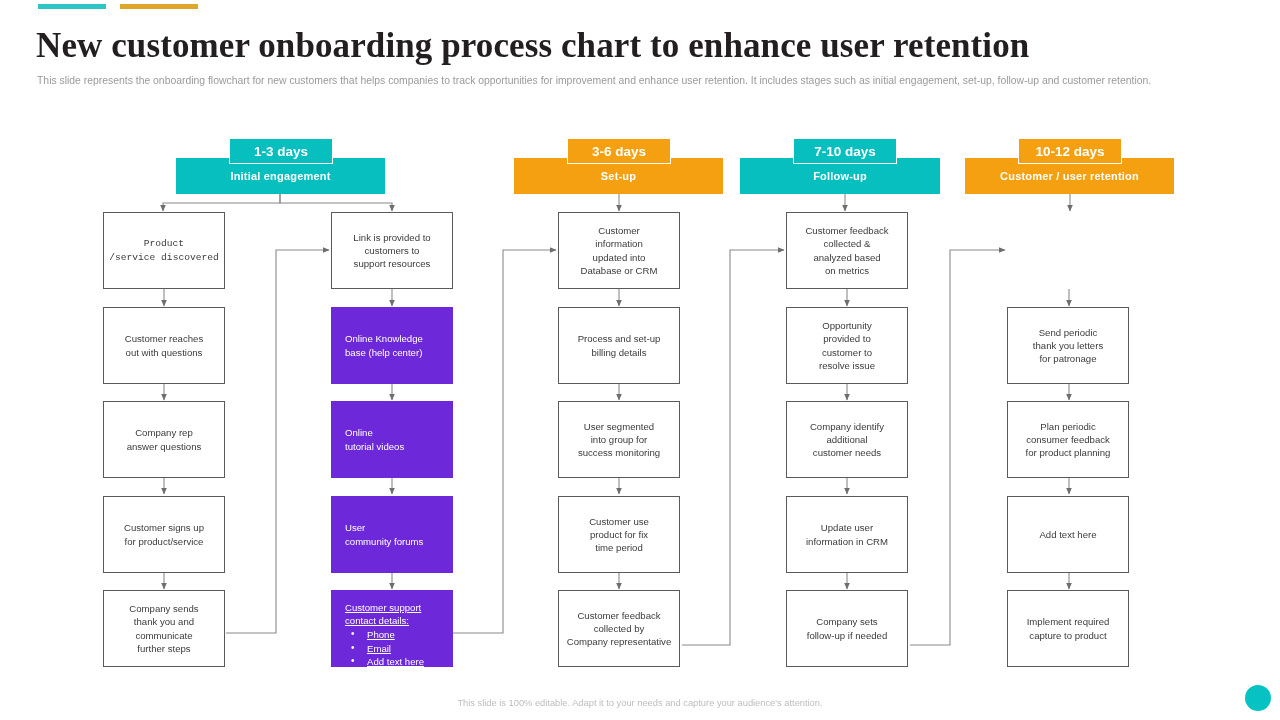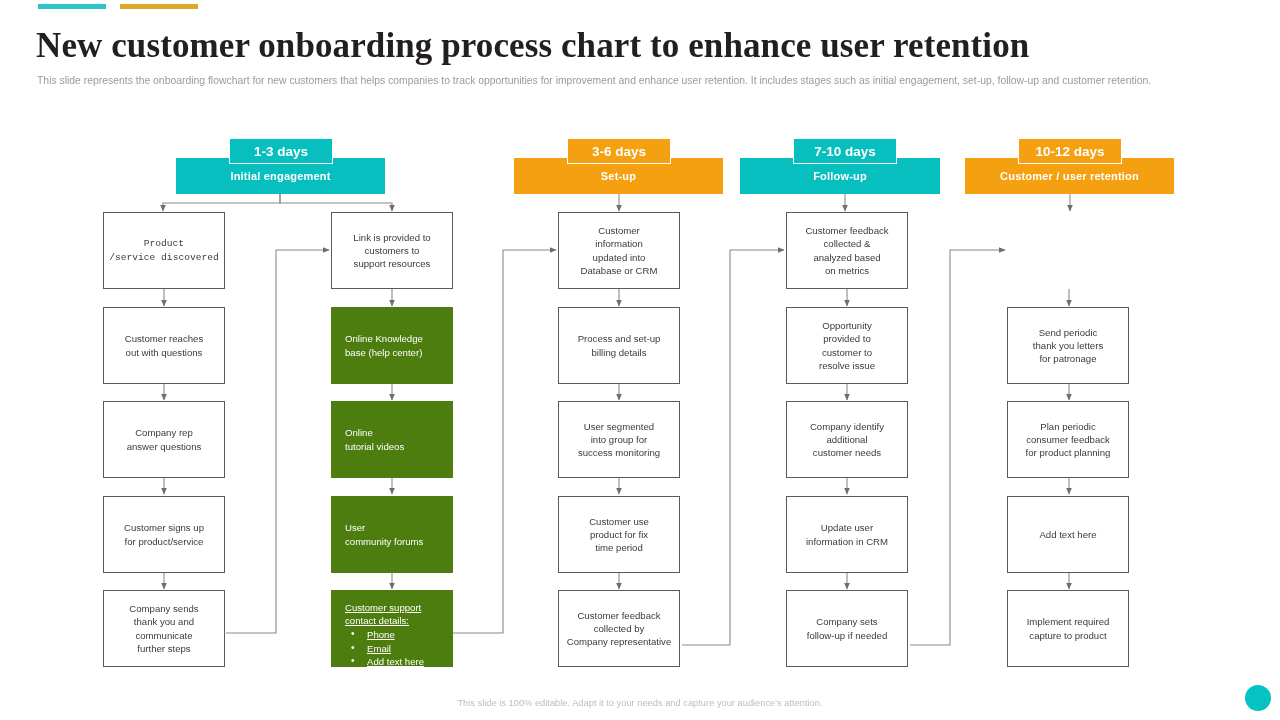--- a/index.html
+++ b/index.html
@@ -52,21 +52,21 @@
   .stage-badge.amber { background:#f5a011; }
 
   
   .node {
     position:absolute;
     display:flex; align-items:center; justify-content:center;
     text-align:center;
     font-size:9.6px; line-height:13.2px; color:#3b3b3b;
   }
   .node.plain { background:#ffffff; border:1px solid #5a5a5a; }
-  .node.teal  { background:#4d7c0f; color:#ffffff; border:none;
+  .node.teal  { background:#6d28d9; color:#ffffff; border:none;
                 justify-content:flex-start; text-align:left; padding-left:14px; }
   .node .txt { white-space:pre-line; }
 
   .node.teal.bullets { align-items:flex-start; padding-top:11px; }
   .bullet-list { padding:0; margin:0; list-style:none;text-decoration:underline; }
   .bullet-list .hd { margin-bottom:1px; }
   .bullet-list li.bl { padding-left:22px; position:relative; line-height:13.4px; }
   .bullet-list li.bl::before {
     content:"\2022"; position:absolute; left:6px; top:-1px; font-size:10px;
   }

